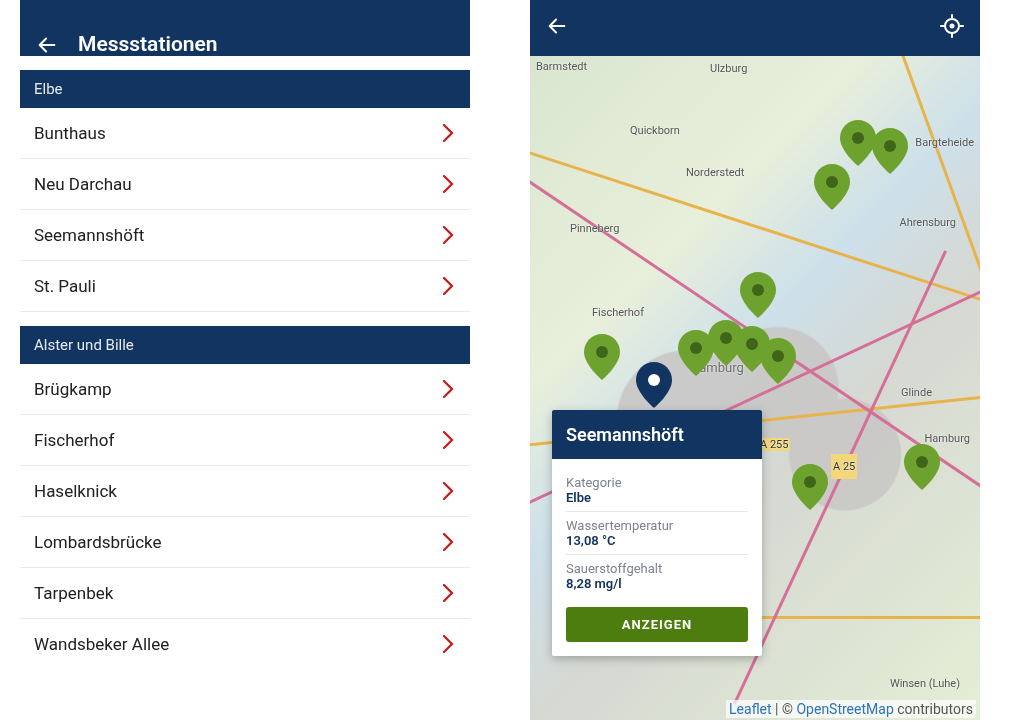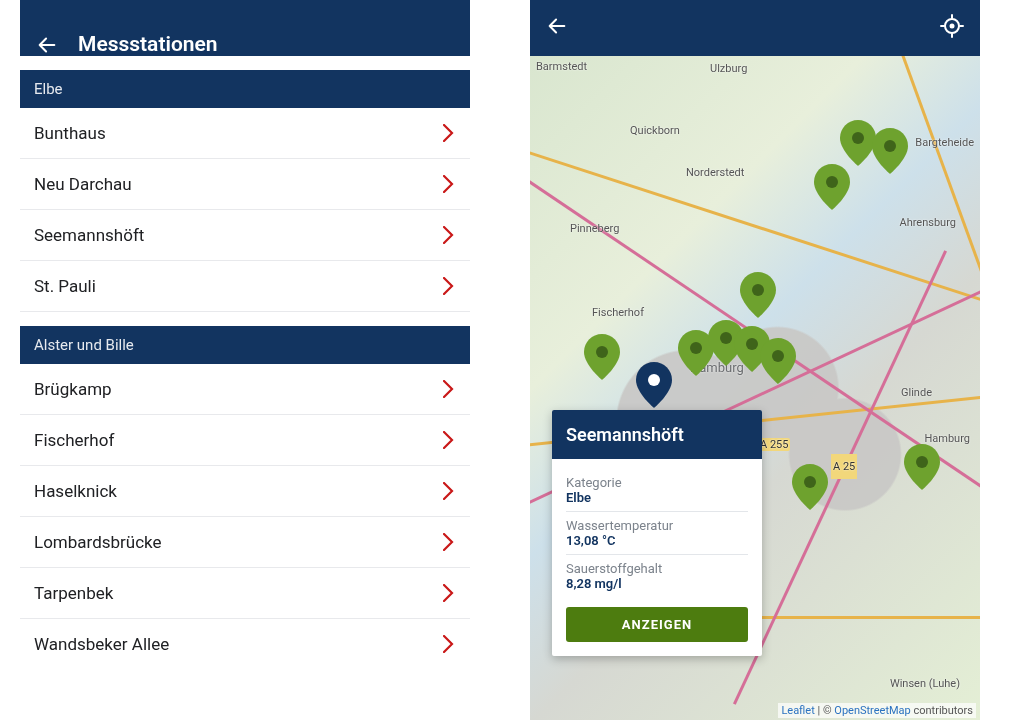--- a/index.html
+++ b/index.html
@@ -138,21 +138,21 @@
     font-size:13px;
     font-weight:700;
     letter-spacing:1px;
     border-radius:3px;
     cursor:pointer;
   }
   .attribution{
     position:absolute;
     right:4px;
     bottom:2px;
-    font-size:11px;
+    font-size:14px;
     color:#555;
     background:rgba(255,255,255,.7);
     padding:1px 3px;
   }
   .attribution a{color:#2b72c0;text-decoration:none;}
 </style>
 </head>
 <body>
 
 <div class="phone">

